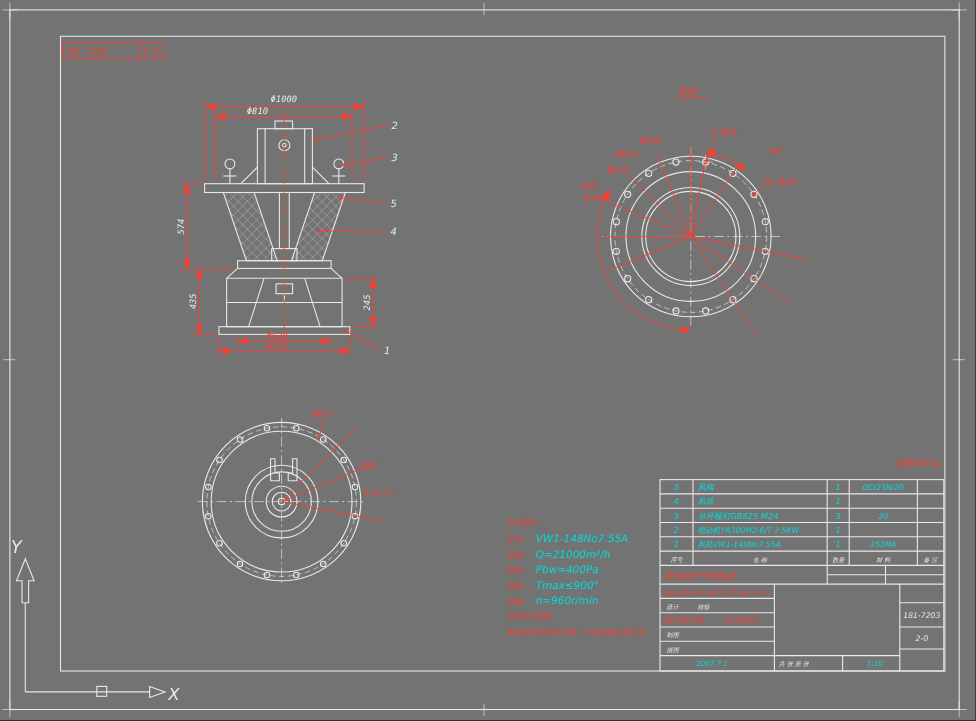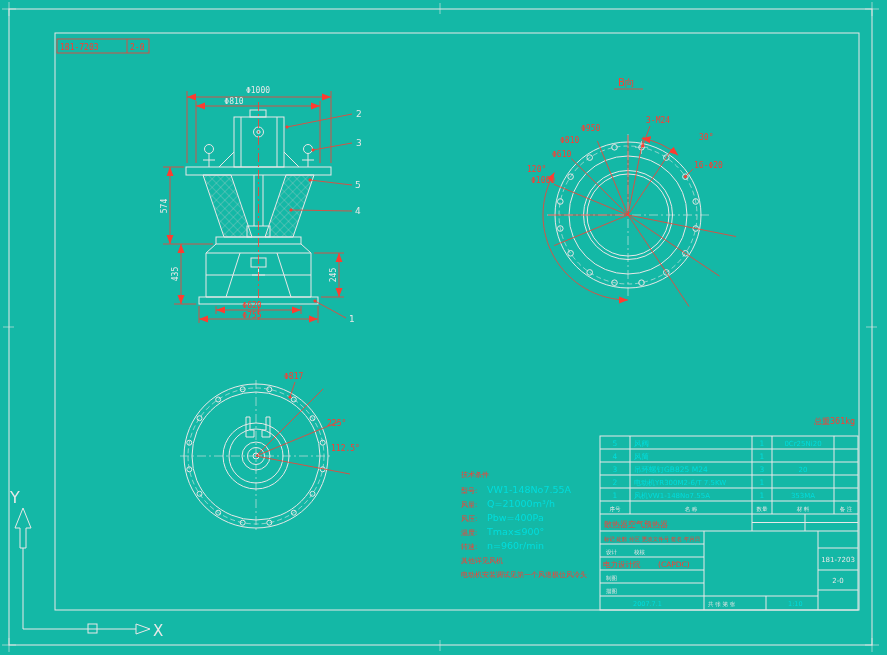--- a/index.html
+++ b/index.html
@@ -1,16 +1,16 @@
 <!DOCTYPE html>
 <html><head>
 <meta charset="utf-8">
 <style>
   html,body{margin:0;padding:0;background:#000;}
-  .page{position:relative;width:887px;height:655px;background:#14b8a6;overflow:hidden;}
+  .page{position:relative;width:887px;height:655px;background:#737373;overflow:hidden;font-style:italic;}
   svg{position:absolute;left:0;top:0;}
   svg text{font-family:"DejaVu Sans",sans-serif;}
   .w{stroke:#e8e8e8;fill:none;stroke-width:1;}
   .wt{stroke:#e8e8e8;fill:none;stroke-width:.6;}
   .rd{stroke:#ff3b30;fill:none;stroke-width:.8;}
   .cl{stroke-dasharray:9 3 2 3;}
   .dsh{stroke-dasharray:5 3;}
   .tw{fill:#e8e8e8;}
   .tr{fill:#ff3b30;}
   .tc{fill:#00dddd;}

